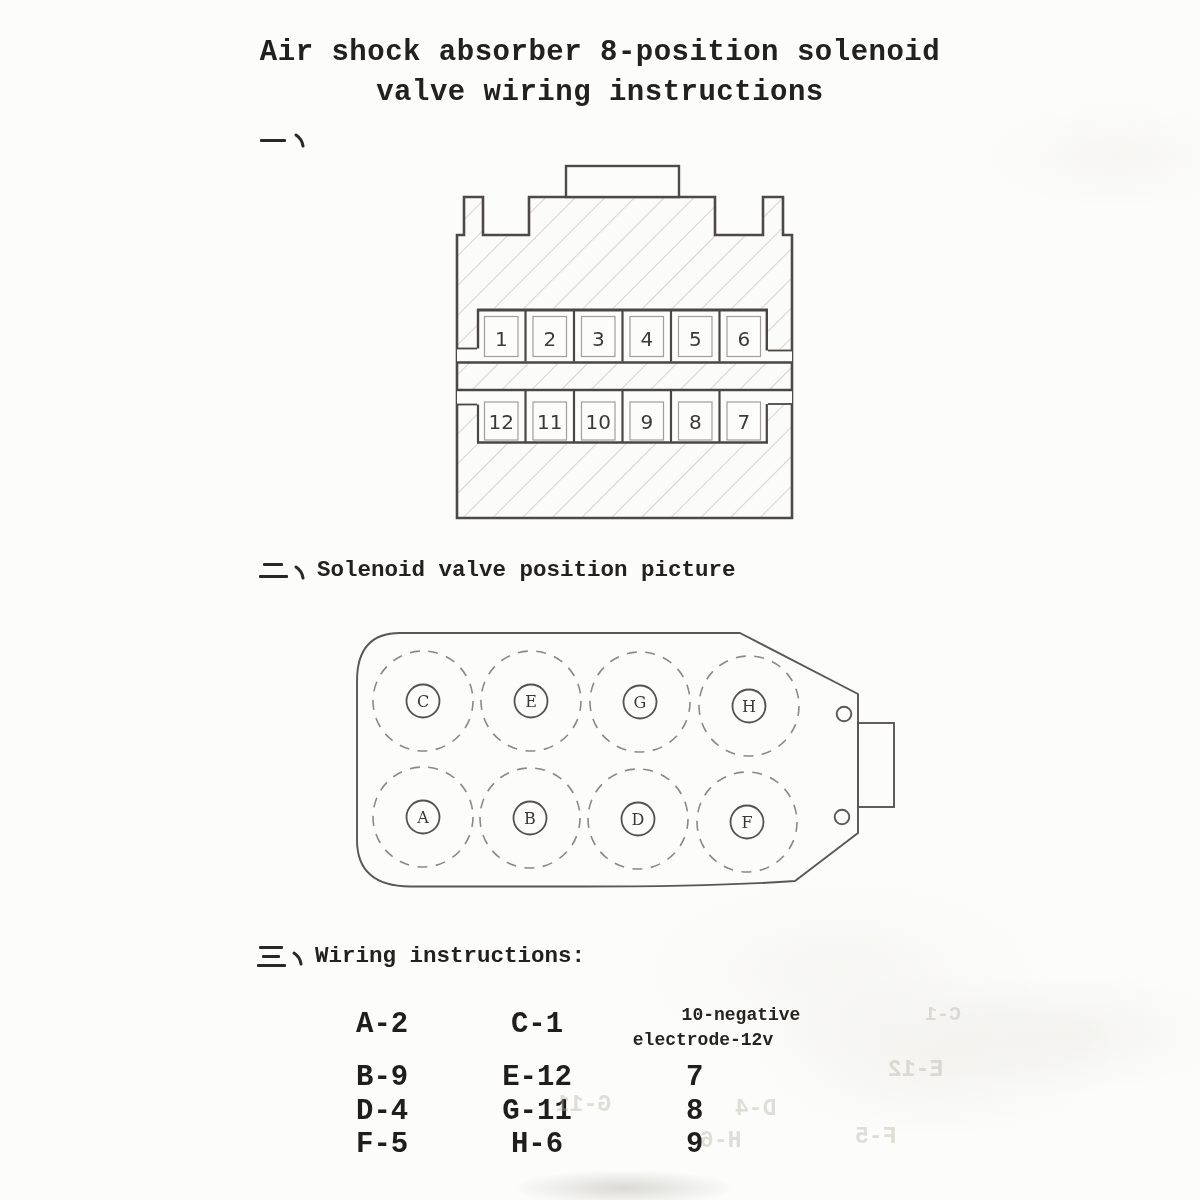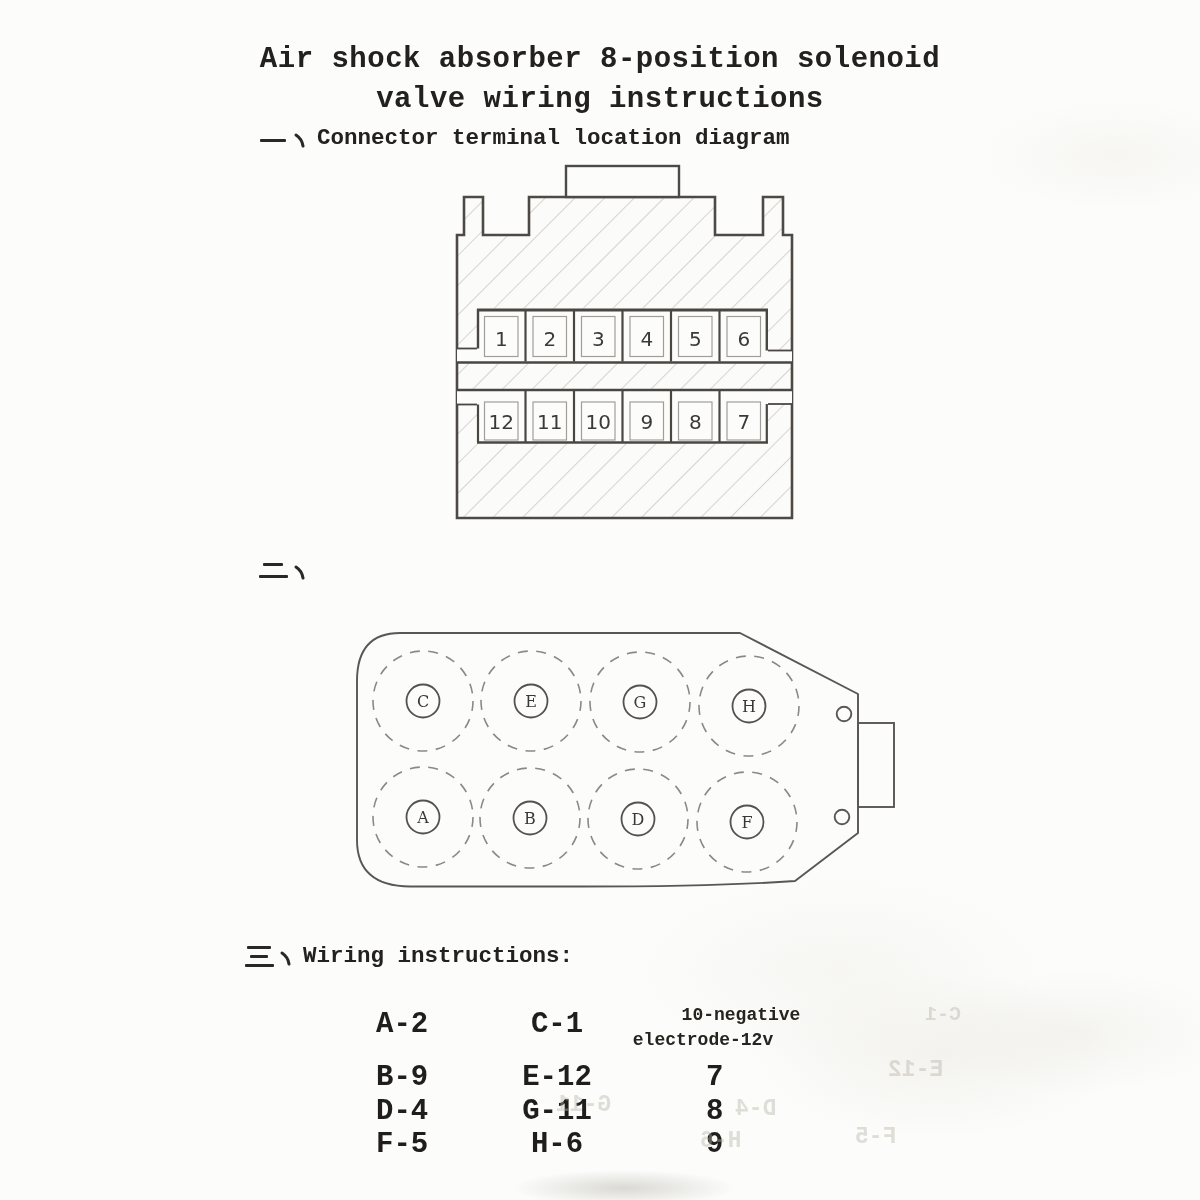--- a/index.html
+++ b/index.html
@@ -10,36 +10,36 @@
       radial-gradient(160px 26px at 52% 99%, rgba(138,136,128,.30), transparent 70%),
       radial-gradient(260px 120px at 78% 88%, rgba(190,186,176,.14), transparent 70%),
       radial-gradient(220px 90px at 90% 86%, rgba(190,186,176,.12), transparent 70%),
       radial-gradient(200px 80px at 93% 13%, rgba(205,200,190,.12), transparent 70%),
       radial-gradient(300px 140px at 70% 81%, rgba(196,192,182,.10), transparent 70%),
       #fcfcfa;
     font-family:"Liberation Mono","DejaVu Sans Mono",monospace;
     color:#23211f;
   }
   .title{position:absolute;left:0;width:1200px;text-align:center;
-    font-size:29px;font-weight:700;letter-spacing:.5px;white-space:nowrap;margin-top:7px;}
+    font-size:29px;font-weight:700;letter-spacing:.5px;white-space:nowrap;}
   .t1{top:36px;} .t2{top:76px;}
   .heading{position:absolute;display:flex;align-items:center;font-size:22.5px;
     font-weight:700;white-space:nowrap;}
-  .h1{left:258px;top:124px;} .h2{left:258px;top:556px;} .h3{left:244px;top:942px;}
+  .h1{left:258px;top:124px;} .h2{left:258px;top:556px;} .h3{left:256px;top:942px;}
   .marker{position:relative;width:34px;height:28px;display:inline-block;flex:0 0 auto;}
   .marker .bar{position:absolute;background:#2a2825;height:3px;border-radius:1px;}
   .m1 .bar{left:2px;top:15px;width:26px;}
   .m2 .b1{left:5px;top:7px;width:20px;} .m2 .b2{left:1px;top:19px;width:29px;}
   .m3 .b1{left:3px;top:4px;width:24px;} .m3 .b2{left:6px;top:13px;width:18px;}
   .m3 .b3{left:1px;top:22px;width:29px;}
   .dun{flex:0 0 auto;margin:6px 10px 0 2px;}
   .hlabel{display:inline-block;}
   svg.fig{position:absolute;left:0;top:0;width:1200px;height:1200px;pointer-events:none;}
   .wire{position:absolute;font-size:29px;font-weight:700;letter-spacing:0;
-    white-space:nowrap;color:#201e1c;margin-left:20px;}
+    white-space:nowrap;color:#201e1c;}
   .wcenter{text-align:center;}
   .note{position:absolute;font-size:18px;font-weight:700;text-align:center;
     white-space:nowrap;color:#26241f;}
   .ghost{position:absolute;transform:scaleX(-1);color:#b7b3a6;opacity:.42;
     font-weight:700;white-space:nowrap;pointer-events:none;}
 </style>
 </head>
 <body>
 
 <div class="page">
@@ -47,31 +47,31 @@
   <div class="title t1">Air shock absorber 8-position solenoid</div>
   <div class="title t2">valve wiring instructions</div>
 
   <div class="heading h1">
     <span class="marker m1">
         <span class="bar"></span>
       </span>
     <svg class="dun" width="13" height="16" viewBox="0 0 13 16">
       <path d="M2,2 Q8,6 9,13" stroke="#2a2825" stroke-width="3" fill="none" stroke-linecap="round"></path>
     </svg>
-    <span class="hlabel">Connector terminal location diagram</span>
   </div>
 
   <div class="heading h2">
     <span class="marker m2">
         <span class="bar b1"></span>
         <span class="bar b2"></span>
       </span>
     <svg class="dun" width="13" height="16" viewBox="0 0 13 16">
       <path d="M2,2 Q8,6 9,13" stroke="#2a2825" stroke-width="3" fill="none" stroke-linecap="round"></path>
     </svg>
+    <span class="hlabel">Solenoid valve position picture</span>
   </div>
 
   <div class="heading h3">
     <span class="marker m3">
         <span class="bar b1"></span>
         <span class="bar b2"></span>
         <span class="bar b3"></span>
       </span>
     <svg class="dun" width="13" height="16" viewBox="0 0 13 16">
       <path d="M2,2 Q8,6 9,13" stroke="#2a2825" stroke-width="3" fill="none" stroke-linecap="round"></path>

